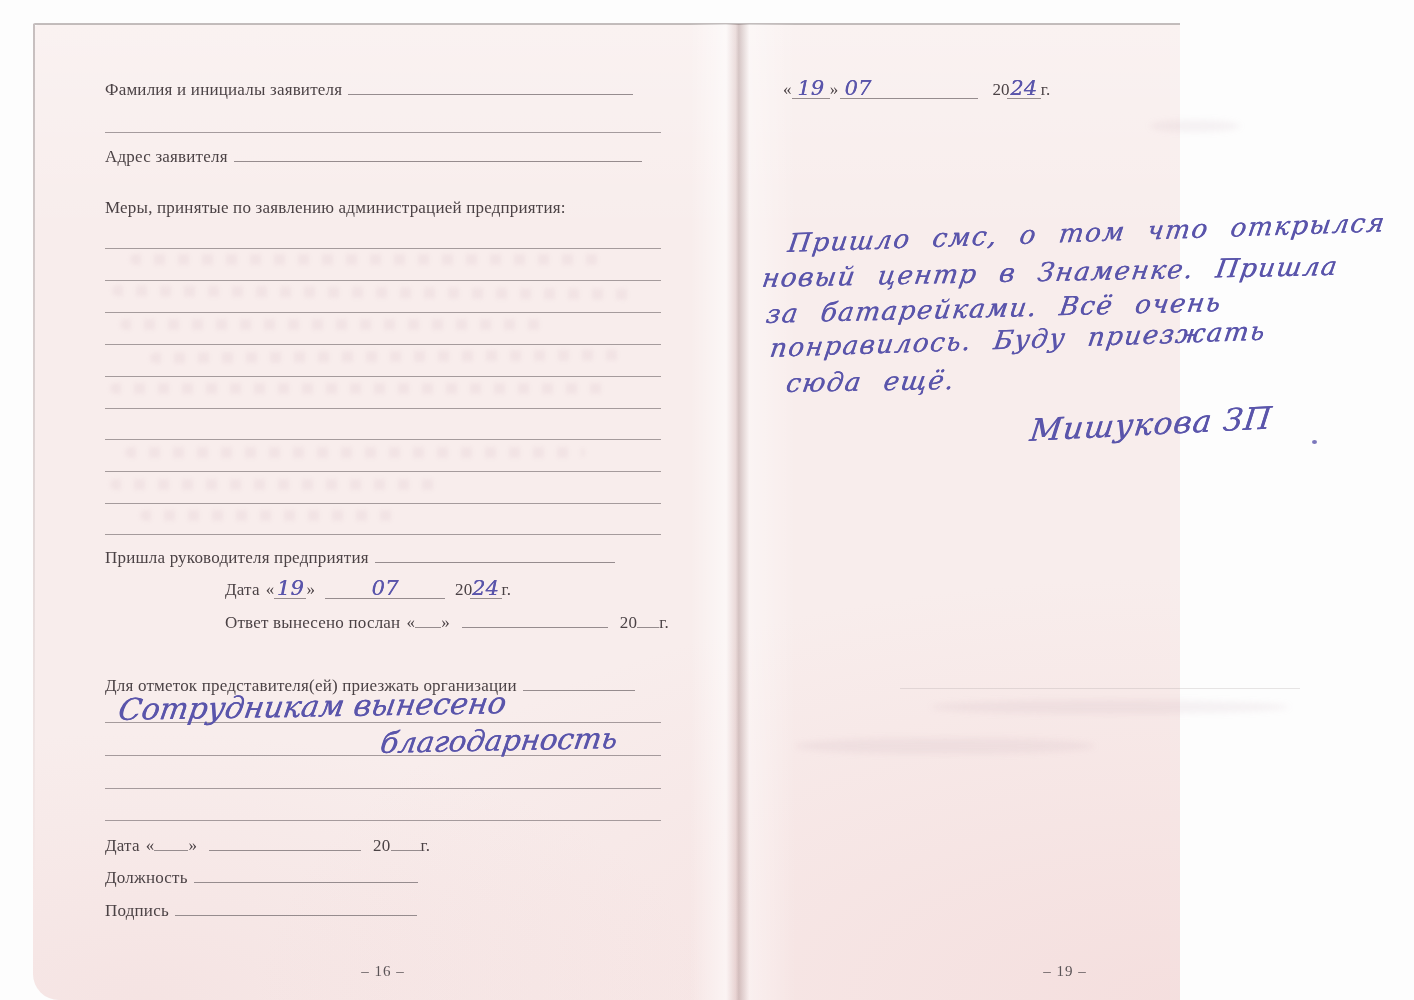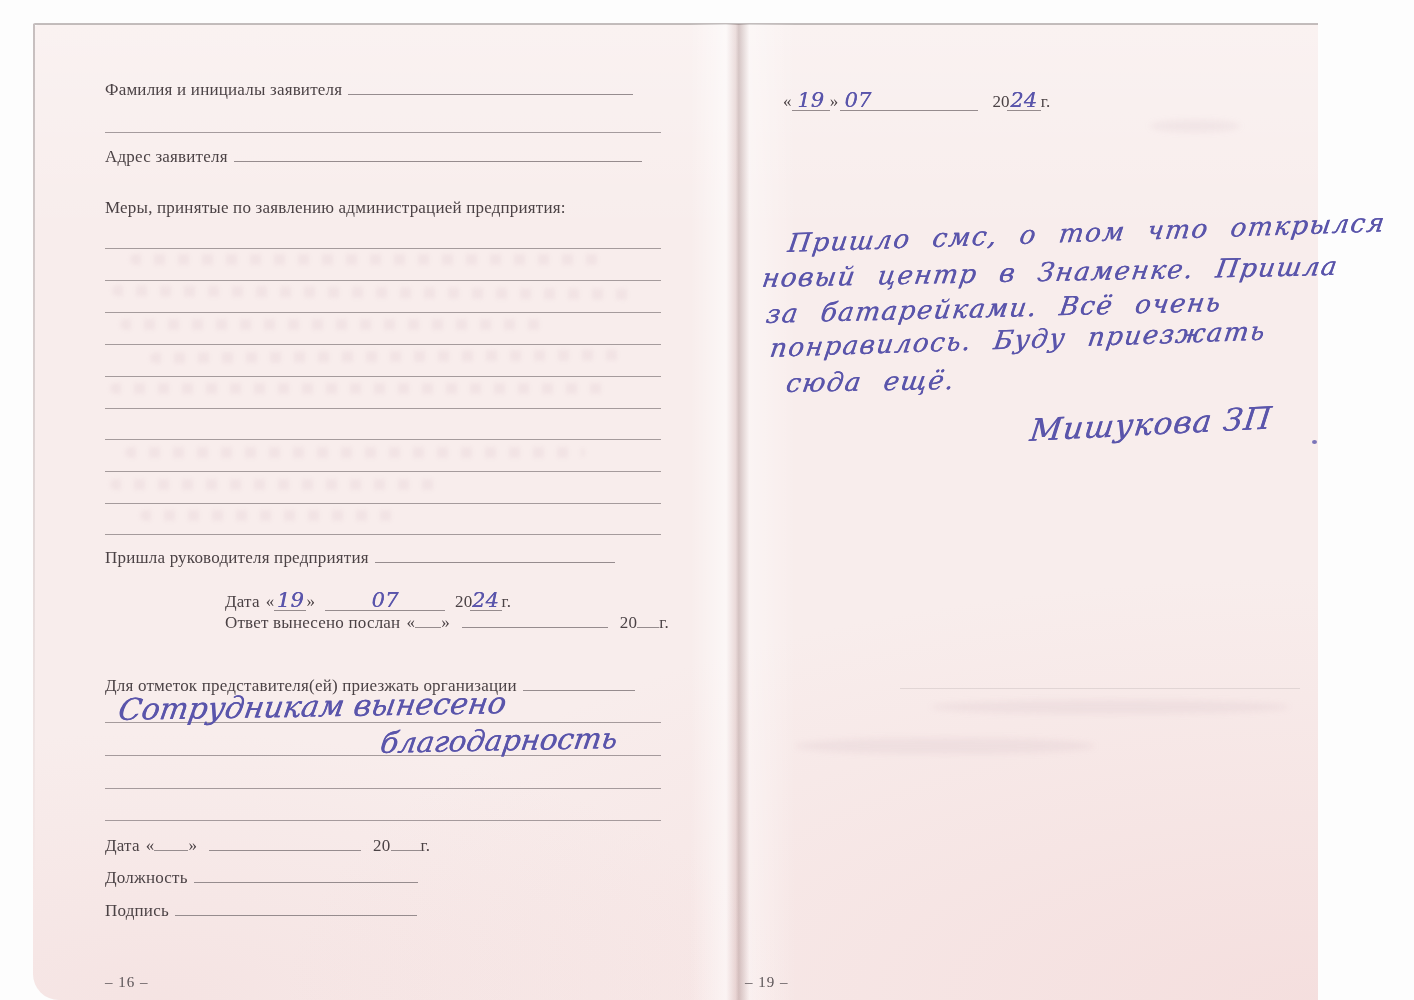--- a/index.html
+++ b/index.html
@@ -1,21 +1,21 @@
 <!DOCTYPE html>
 <html style="--paper: #f8edec; --print: #4b4245; --pen: #5a55ab; --rule: #968c8e; --scanbg: #fdfdfd;"><head>
 <meta charset="utf-8">
 <style>
   :root{
     --paper:#f8edec; --print:#4b4245; --pen:#5a55ab; --rule:#968c8e; --scanbg:#fdfdfd;
   }
   *{margin:0;padding:0;box-sizing:border-box;}
   body{width:1414px;height:1000px;overflow:hidden;background:var(--scanbg);
        font-family:"Liberation Serif","DejaVu Serif",serif;color:var(--print);}
-  #screenshot{position:relative;width:1318px;height:1000px;}
+  #screenshot{position:relative;width:1180px;height:1000px;}
 
   
   .paper{position:absolute;left:33px;top:24px;right:0;bottom:0;
          background:var(--paper);border-top-left-radius:8px;border-bottom-left-radius:26px;
          background-image:
            linear-gradient(180deg, rgba(255,255,255,.28) 0%, rgba(255,255,255,0) 22%),
            radial-gradient(130% 70% at 100% 100%, rgba(238,196,196,.35), rgba(0,0,0,0) 62%),
            radial-gradient(90% 50% at 10% 100%, rgba(238,205,205,.30), rgba(0,0,0,0) 55%);}
   .edge-top{position:absolute;left:33px;top:23px;right:0;height:2px;background:#b4acac;opacity:.8;border-top-left-radius:4px;}
   .edge-left{position:absolute;left:33px;top:24px;width:2px;height:870px;
@@ -25,25 +25,25 @@
              rgba(170,128,128,.18) 43%, rgba(120,85,85,.28) 46%, rgba(255,255,255,.40) 56%, rgba(0,0,0,0) 100%);}
 
   
   .lbl{position:absolute;display:flex;align-items:baseline;white-space:nowrap;
        font-size:17px;letter-spacing:.2px;color:var(--print);}
   .lbl .t{margin-right:6px;}
   .seg{display:inline-block;height:14px;border-bottom:1px solid var(--rule);
        text-align:center;line-height:14px;}
   .rule{position:absolute;height:1px;background:var(--rule);opacity:.85;}
   .bold{font-weight:bold;letter-spacing:.6px;font-size:19px;}
-  .pagenum{position:absolute;font-size:15px;color:#5a5356;letter-spacing:1px;margin-top:11px;}
+  .pagenum{position:absolute;text-align:center;font-size:15px;color:#5a5356;letter-spacing:1px;}
 
   
   .pen{font-family:"DejaVu Serif",serif;font-style:italic;color:var(--pen);
-       text-shadow:.3px 0 0 currentColor;margin-top:12px;}
+       text-shadow:.3px 0 0 currentColor;}
   .seg.pen{font-size:21px;height:auto;line-height:20px;}
   .hand{position:absolute;white-space:nowrap;font-family:"DejaVu Serif",serif;font-style:italic;
         color:var(--pen);text-shadow:.35px 0 0 currentColor;
         transform:skewX(-10deg) rotate(var(--rot,0deg));transform-origin:left bottom;}
 
   
   .bleed{position:absolute;height:11px;border-radius:5px;filter:blur(2px);opacity:.55;
          background:repeating-linear-gradient(90deg, rgba(174,128,148,.16) 0 11px, rgba(174,128,148,0) 11px 24px);}
   .smudge{position:absolute;border-radius:50%;filter:blur(3px);background:rgba(180,140,155,.10);}
   .pen-dot{position:absolute;width:5px;height:4px;border-radius:50%;background:var(--pen);opacity:.8;}

